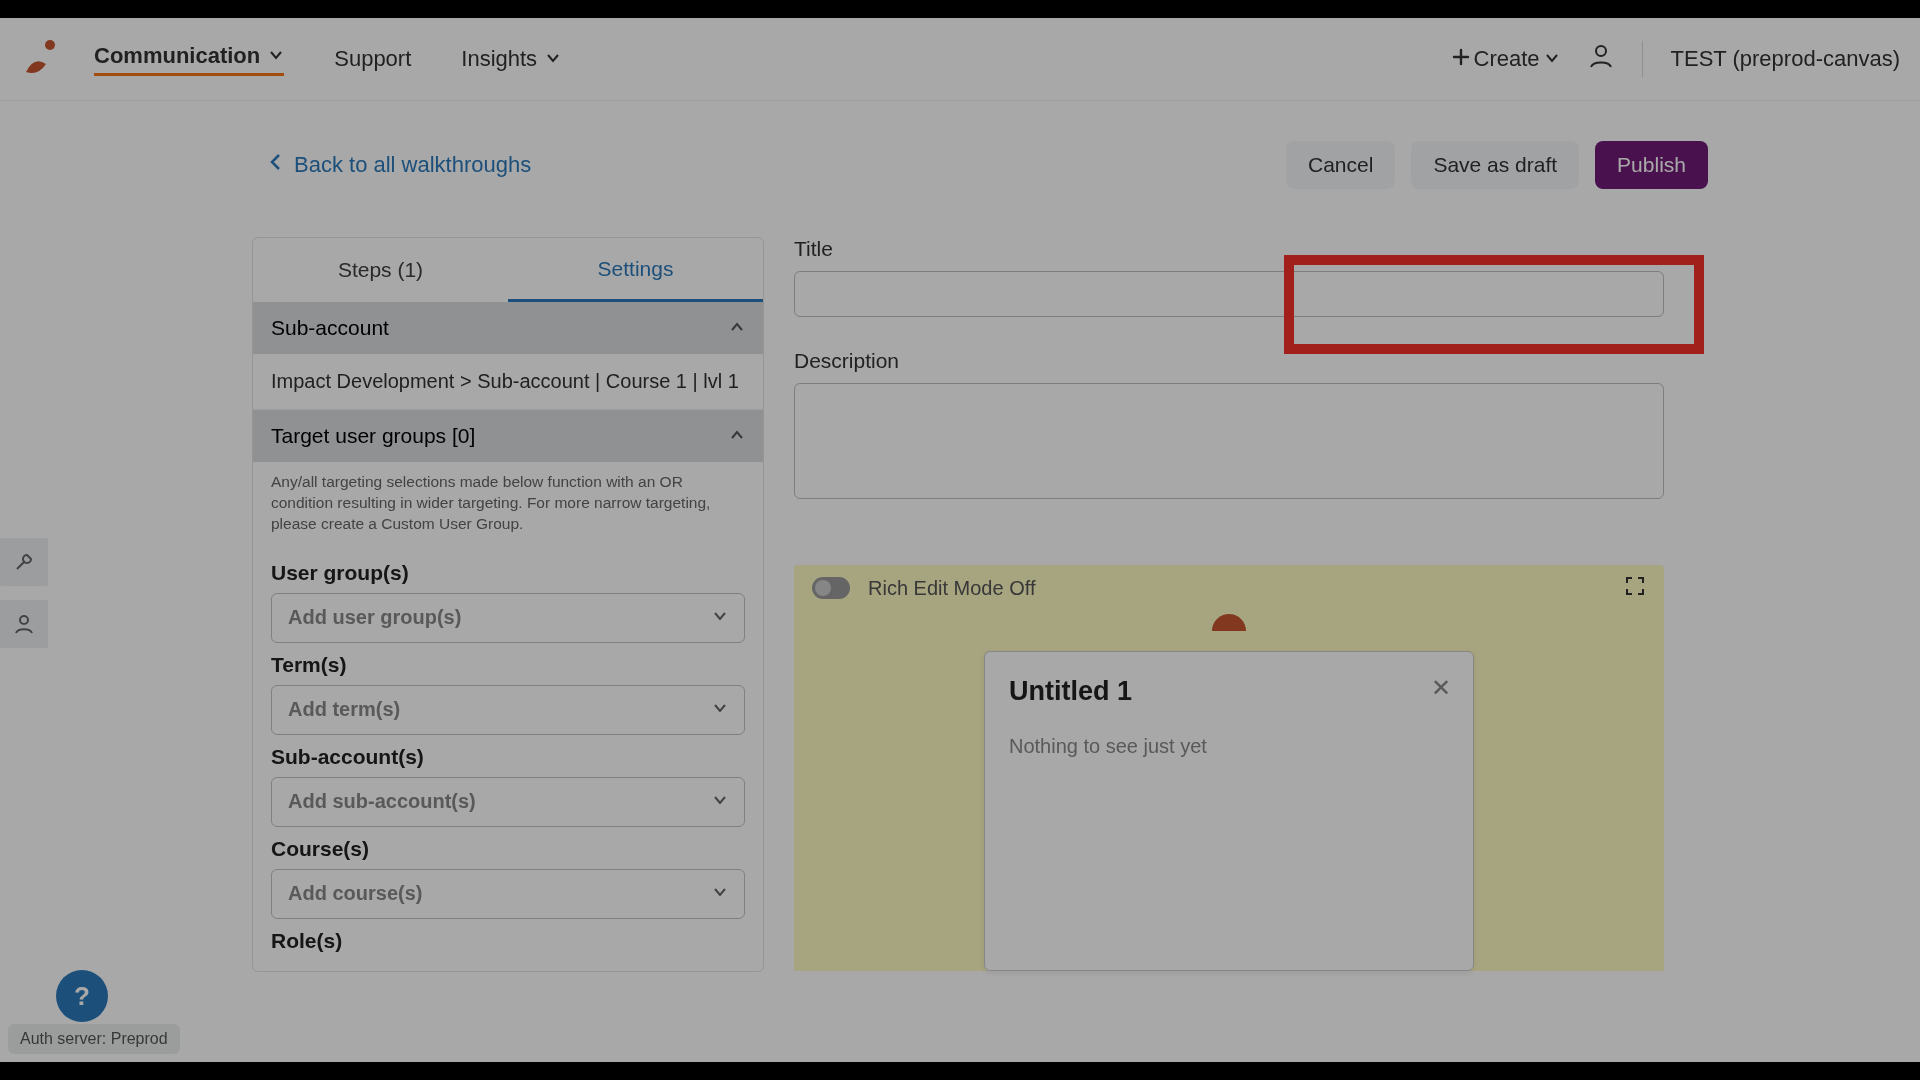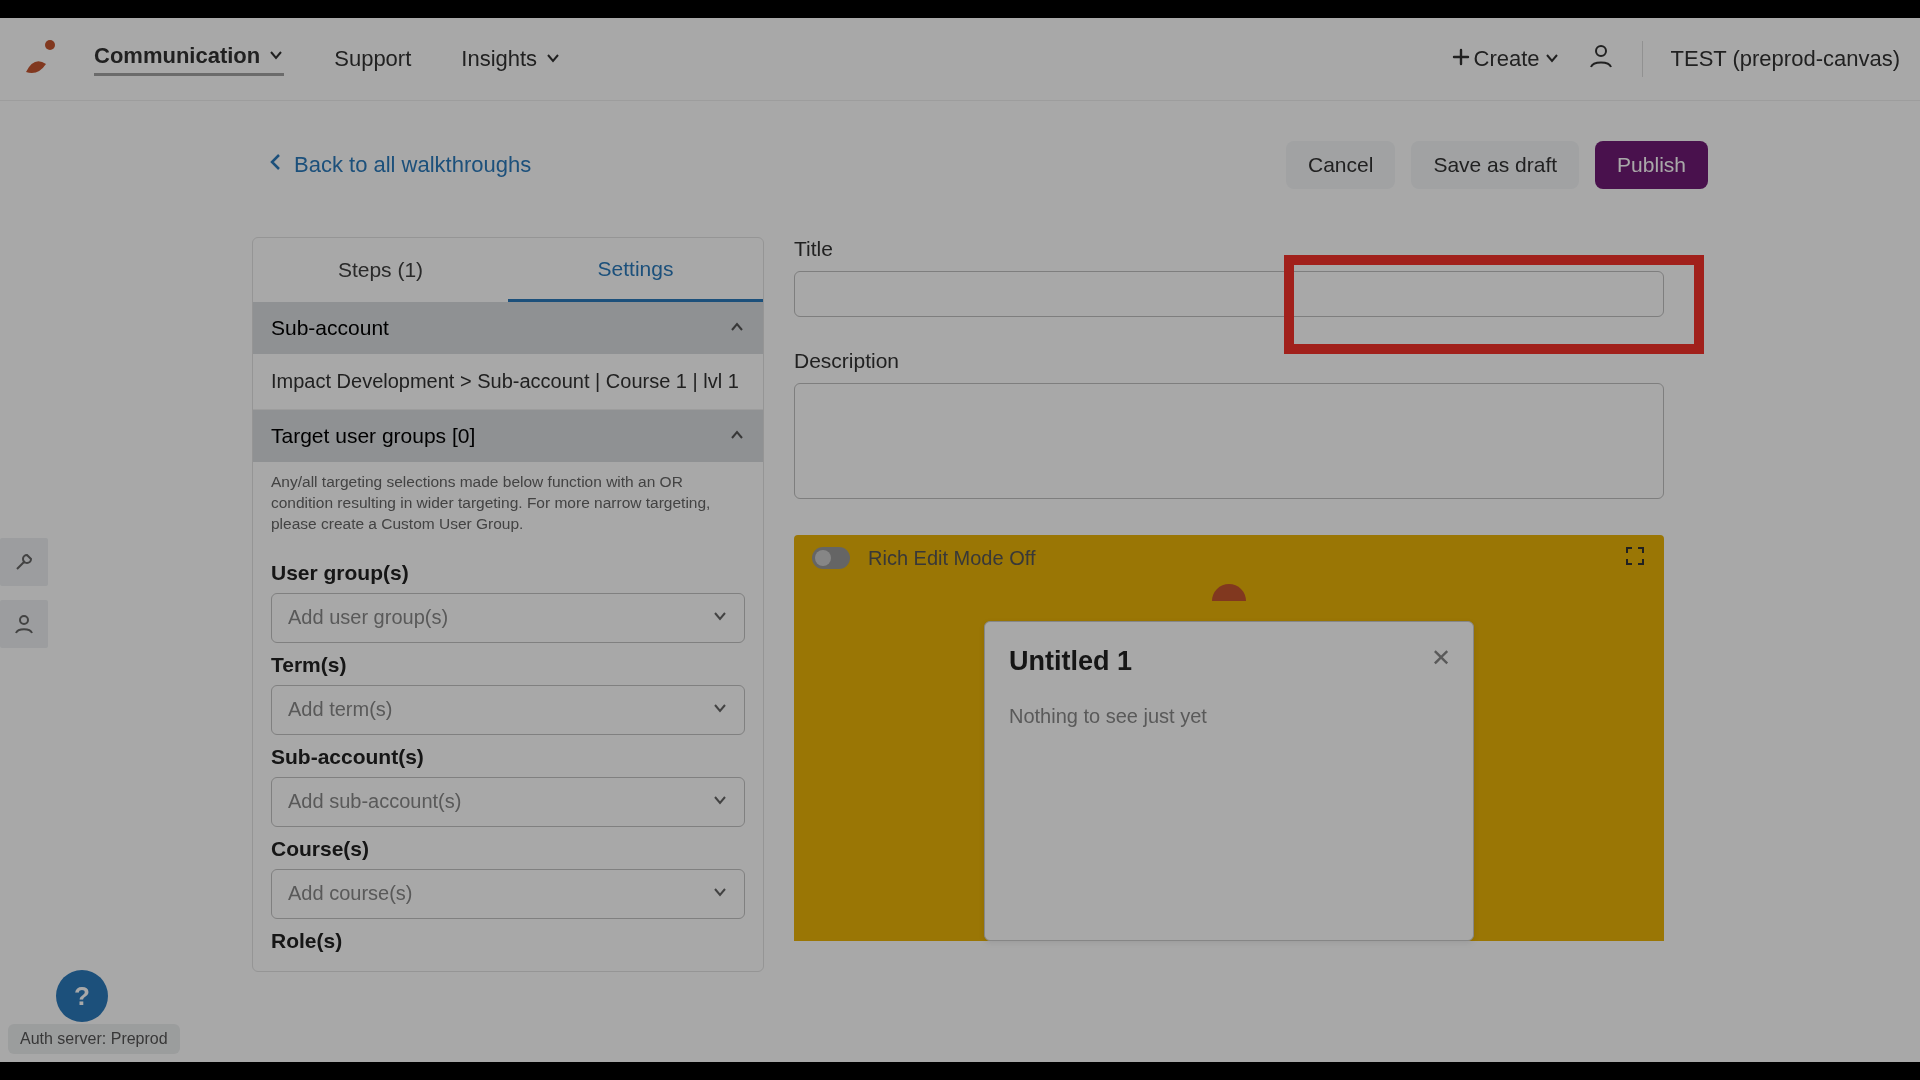--- a/index.html
+++ b/index.html
@@ -9,21 +9,21 @@
   .letterbox-top { top:0; }
   .letterbox-bot { bottom:0; }
 
   .stage { position:absolute; top:18px; bottom:18px; left:0; right:0; background:#fff; }
 
   .topbar { height:83px; display:flex; align-items:center; padding:0 20px; border-bottom:1px solid #eee; }
   .logo { width:42px; height:42px; margin-right:32px; position:relative; }
   .logo svg { width:42px; height:42px; }
   .navlinks { display:flex; align-items:center; gap:50px; font-size:22px; color:#333; }
   .navitem { display:flex; align-items:center; gap:8px; cursor:pointer; }
-  .navitem.active { font-weight:600; border-bottom:3px solid #a3a3a3; padding-bottom:4px; }
+  .navitem.active { font-weight:600; border-bottom:3px solid #f97316; padding-bottom:4px; }
   .topbar-right { margin-left:auto; display:flex; align-items:center; gap:28px; font-size:22px; color:#333; }
   .create-btn { display:flex; align-items:center; gap:4px; cursor:pointer; }
   .divider-v { width:1px; height:36px; background:#ddd; }
 
   .body-area { padding:40px 0 0 252px; position:relative; height:calc(100% - 83px); }
 
   .page-title { font-size:55px; font-weight:700; color:#222; margin-bottom:36px; letter-spacing:-0.5px; }
 
   .toprow { display:flex; align-items:center; width:1456px; }
   .backlink { display:flex; align-items:center; gap:10px; color:#2b7abb; font-size:22px; cursor:pointer; margin-left:16px; }
@@ -38,28 +38,28 @@
   .leftcol { width:512px; background:#fff; border:1px solid #e2e2e2; border-radius:6px; overflow:hidden; }
   .tabs { display:flex; height:64px; }
   .tab { flex:1; display:flex; align-items:center; justify-content:center; font-size:21px; cursor:pointer; color:#404040; }
   .tab.active { color:#2b7abb; border-bottom:3px solid #2b7abb; font-weight:500; }
 
   .section-hdr { background:#d9dce0; padding:14px 18px; font-size:21px; display:flex; align-items:center; justify-content:space-between; cursor:pointer; }
   .section-row { padding:16px 18px; font-size:20px; color:#333; border-bottom:1px solid #eee; }
   .helptext { padding:10px 18px; font-size:15.5px; color:#666; line-height:1.35; }
   .field-group { padding:6px 18px 10px; }
   .field-label { font-size:21px; font-weight:600; color:#222; margin:10px 0 8px; }
-  .select-fake { width:100%; height:50px; border:1px solid #c2c2c2; border-radius:6px; display:flex; align-items:center; padding:0 16px; color:#888; font-size:20px; justify-content:space-between; cursor:pointer; background:#fff; }
+  .select-fake { width:100%; height:50px; border:1px solid #c2c2c2; border-radius:6px; display:flex; align-items:center; padding:0 16px; color:#888; font-size:20px; justify-content:space-between; cursor:pointer; background:#fff;font-weight:bold; }
 
   .rightcol { flex:1; max-width:870px; }
   .form-label { font-size:21px; color:#333; margin-bottom:10px; }
   .text-input { width:100%; height:46px; border:1px solid #bfbfbf; border-radius:6px; background:#fff; margin-bottom:32px; padding:0 12px; font-size:18px; }
   .textarea { width:100%; height:116px; border:1px solid #bfbfbf; border-radius:6px; background:#fff; margin-bottom:32px; padding:10px 12px; font-size:18px; resize:none; }
 
-  .preview-pane { background:#eab308; border-radius:4px 4px 0 0; }
+  .preview-pane { background:#fef9c3; border-radius:4px 4px 0 0;margin-top:30px; }
   .preview-bar { display:flex; align-items:center; padding:10px 18px; gap:18px; }
   .toggle { width:38px; height:22px; background:#9a9a9a; border-radius:11px; position:relative; cursor:pointer; }
   .toggle::after { content:""; position:absolute; width:16px; height:16px; background:#ccc; border-radius:50%; top:3px; left:3px; }
   .toggle-label { font-size:20px; color:#555; }
   .expand-icon { margin-left:auto; cursor:pointer; color:#333; }
   .preview-canvas { height:360px; display:flex; justify-content:center; padding-top:10px; position:relative; }
   .arc { position:absolute; top:3px; width:34px; height:17px; background:#c4552f; border-radius:17px 17px 0 0; }
   .card { margin-top:30px; width:490px; background:#fff; border:1px solid #ccc; border-radius:6px; padding:24px 24px 90px; box-shadow:0 2px 6px rgba(0,0,0,.08); position:relative; }
   .card-title { font-size:27px; font-weight:700; color:#222; margin-bottom:28px; }
   .card-close { position:absolute; top:22px; right:22px; color:#888; font-size:24px; cursor:pointer; }

